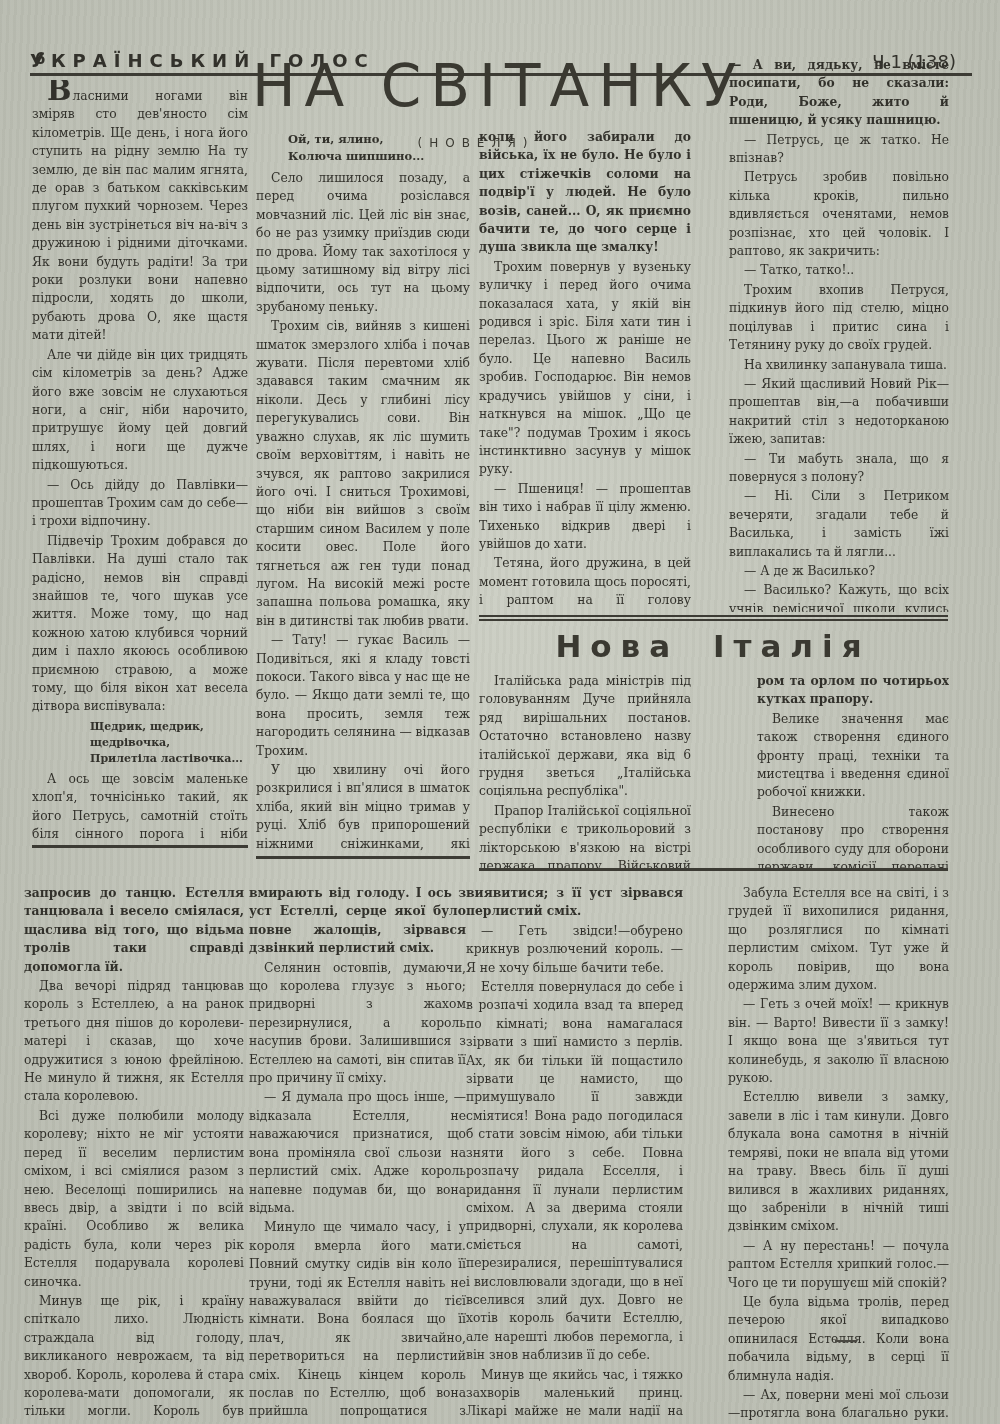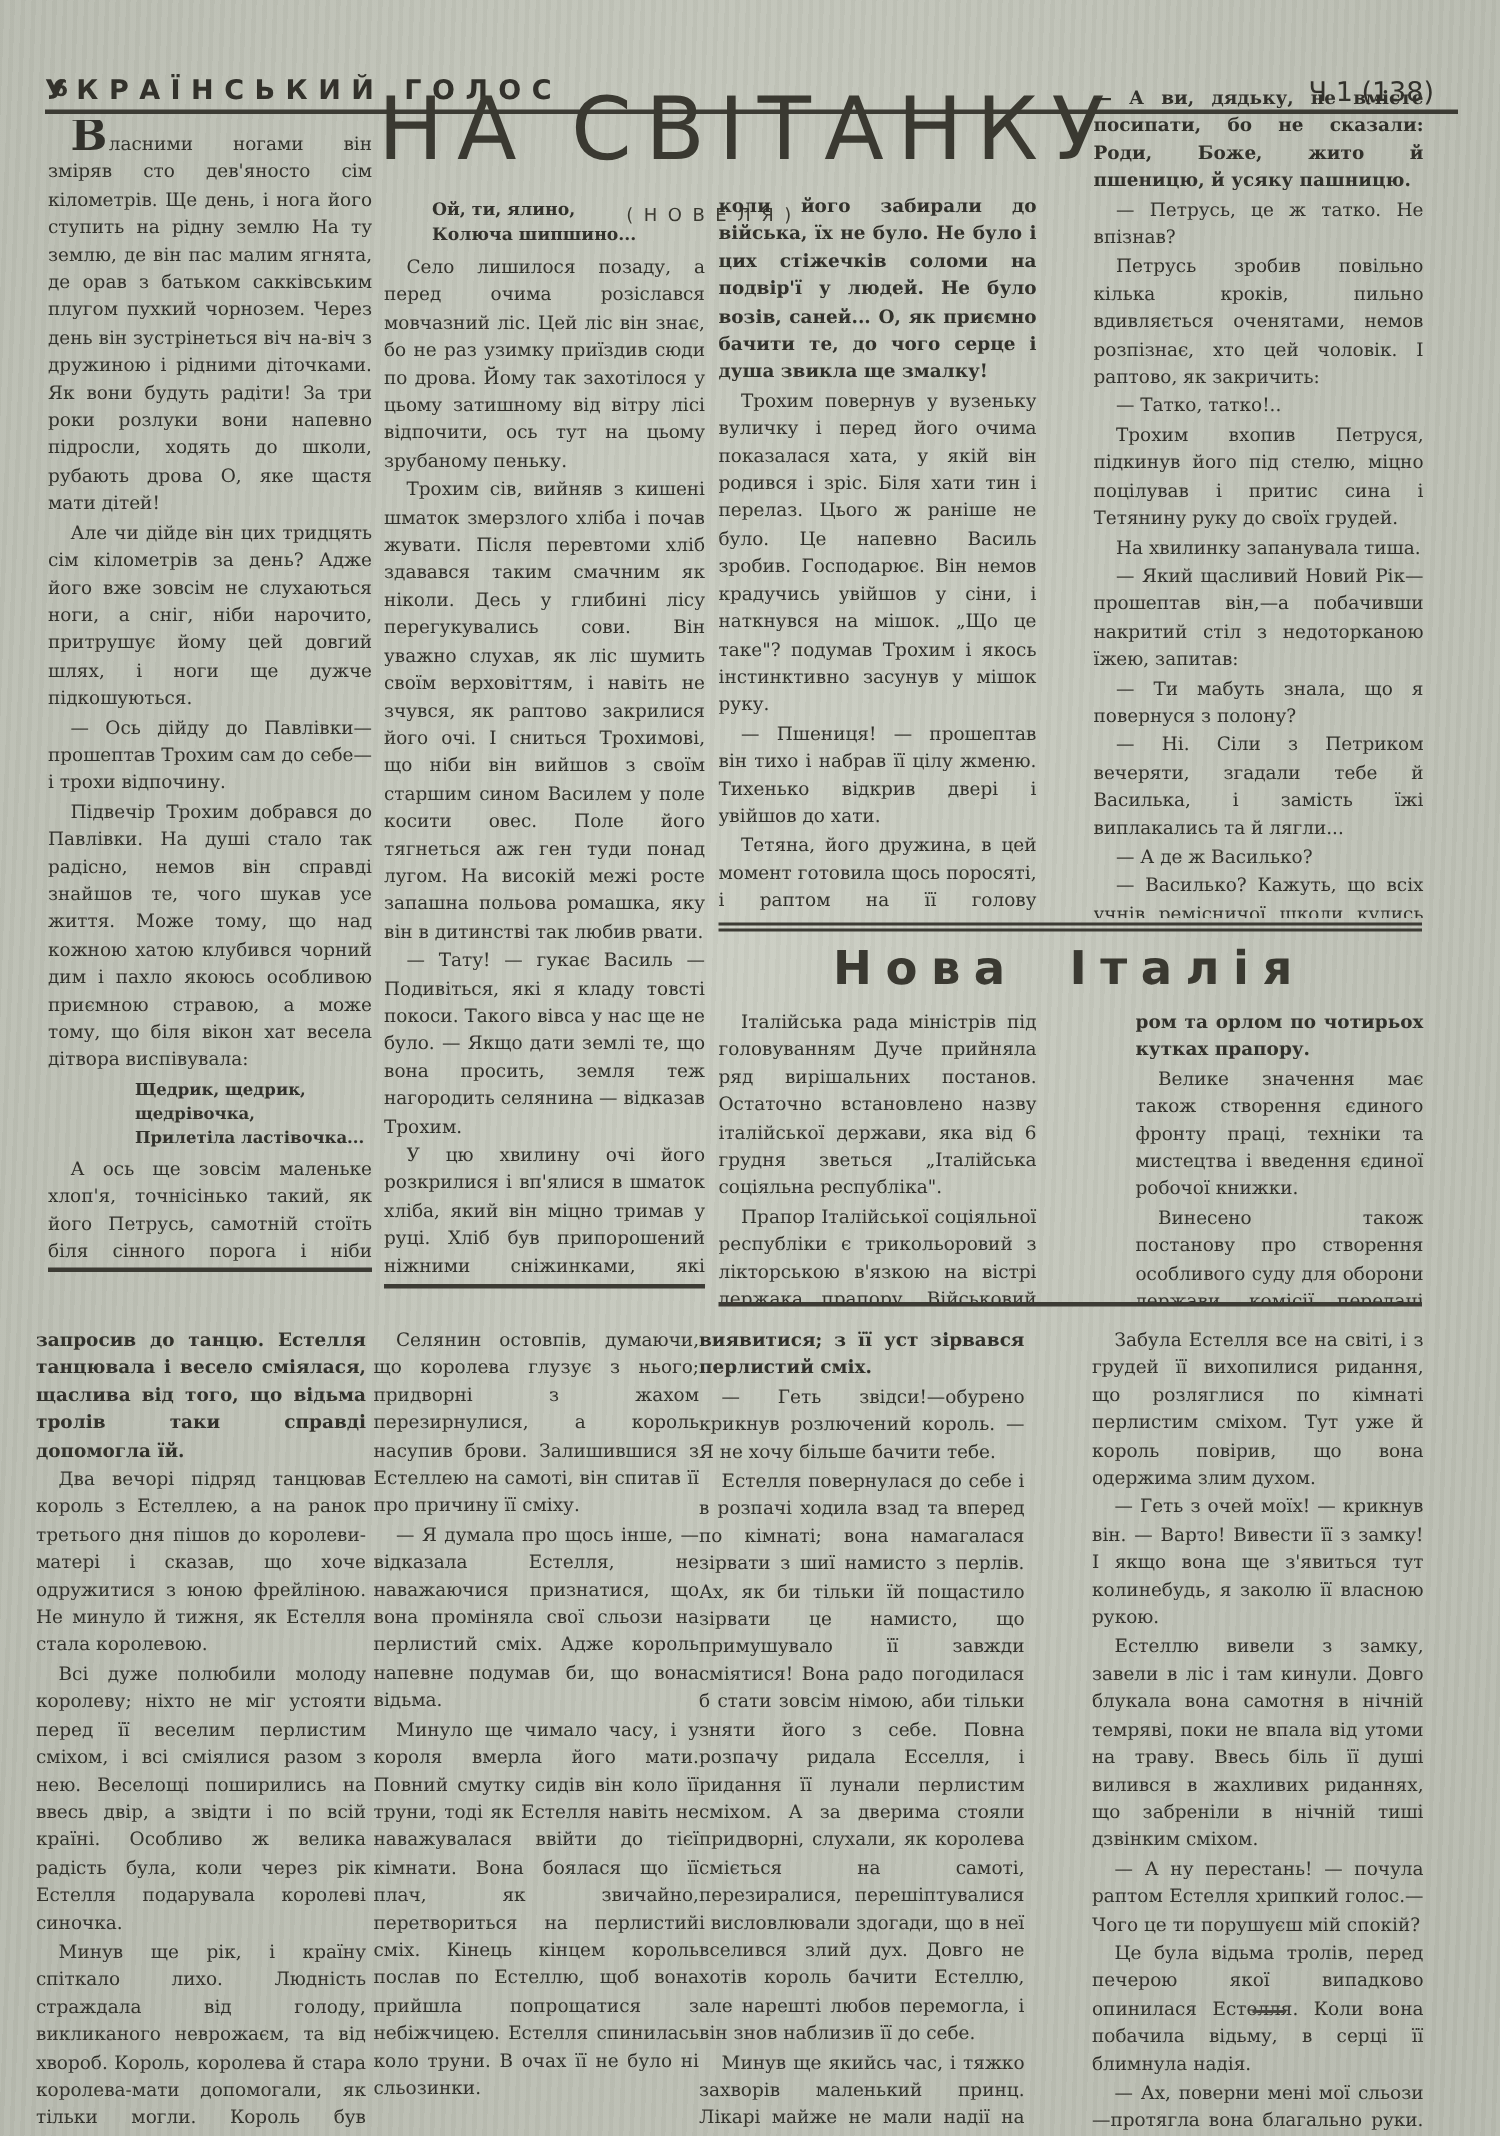--- a/index.html
+++ b/index.html
@@ -126,20 +126,21 @@
       <p>Винесено також постанову про створення особливого суду для оборони держави, комісії передачі державі незаконно придбаних цінностей та конфіскацію тих предметів мистецтва, які знаходяться в жидівських руках.</p>
     </div>
 
   <div class="col" id="s3c1">
       <p class="noindent">запросив до танцю. Естелля танцювала і весело сміялася, щаслива від того, що відьма тролів таки справді допомогла їй.</p>
       <p>Два вечорі підряд танцював король з Естеллею, а на ранок третього дня пішов до королеви-матері і сказав, що хоче одружитися з юною фрейліною. Не минуло й тижня, як Естелля стала королевою.</p>
       <p>Всі дуже полюбили молоду королеву; ніхто не міг устояти перед її веселим перлистим сміхом, і всі сміялися разом з нею. Веселощі поширились на ввесь двір, а звідти і по всій країні. Особливо ж велика радість була, коли через рік Естелля подарувала королеві синочка.</p>
       <p>Минув ще рік, і країну спіткало лихо. Людність страждала від голоду, викликаного неврожаєм, та від хвороб. Король, королева й стара королева-мати допомогали, як тільки могли. Король був засмучений, стара королева плакала від щирого серця, коли приходили бідні люди, і тільки Естелля не плакала, хоч серце її і було повне співчуття.</p>
     </div>
   <div class="col" id="s3c2">
+      <p class="noindent">вмирають від голоду. І ось з уст Естеллі, серце якої було повне жалощів, зірвався дзвінкий перлистий сміх.</p>
       <p>Селянин остовпів, думаючи, що королева глузує з нього; придворні з жахом перезирнулися, а король насупив брови. Залишившися з Естеллею на самоті, він спитав її про причину її сміху.</p>
       <p>— Я думала про щось інше, — відказала Естелля, не наважаючися признатися, що вона проміняла свої сльози на перлистий сміх. Адже король напевне подумав би, що вона відьма.</p>
       <p>Минуло ще чимало часу, і у короля вмерла його мати. Повний смутку сидів він коло її труни, тоді як Естелля навіть не наважувалася ввійти до тієї кімнати. Вона боялася що її плач, як звичайно, перетвориться на перлистий сміх. Кінець кінцем король послав по Естеллю, щоб вона прийшла попрощатися з небіжчицею. Естелля спинилась коло труни. В очах її не було ні сльозинки.</p>
     </div>
   <div class="col" id="s3c3">
       <p class="noindent">виявитися; з її уст зірвався перлистий сміх.</p>
       <p>— Геть звідси!—обурено крикнув розлючений король. — Я не хочу більше бачити тебе.</p>
       <p>Естелля повернулася до себе і в розпачі ходила взад та вперед по кімнаті; вона намагалася зірвати з шиї намисто з перлів. Ах, як би тільки їй пощастило зірвати це намисто, що примушувало її завжди сміятися! Вона радо погодилася б стати зовсім німою, аби тільки зняти його з себе. Повна розпачу ридала Есселля, і ридання її лунали перлистим сміхом. А за дверима стояли придворні, слухали, як королева сміється на самоті, перезиралися, перешіптувалися і висловлювали здогади, що в неї вселився злий дух. Довго не хотів король бачити Естеллю, але нарешті любов перемогла, і він знов наблизив її до себе.</p>
       <p>Минув ще якийсь час, і тяжко захворів маленький принц. Лікарі майже не мали надії на його одужання. Одного вечора сиділи король і королева коло ліжка хворої дитини.</p>
     </div>

